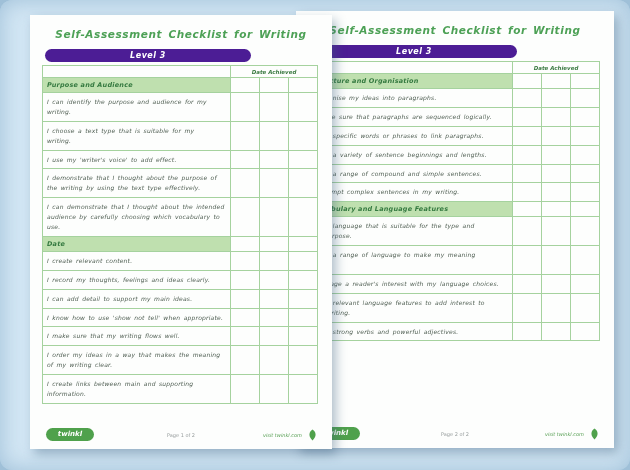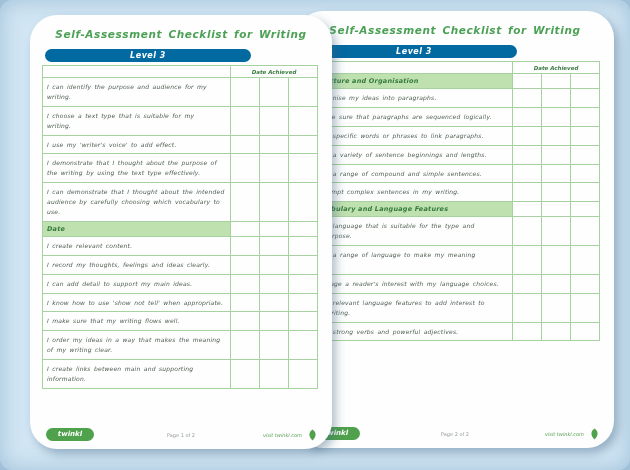--- a/index.html
+++ b/index.html
@@ -9,33 +9,32 @@
     font-family:"DejaVu Sans",sans-serif;
   }
   .canvas{
     position:absolute;inset:0;border-radius:12px;
     background:#d2e6f4;
     box-shadow:inset 0 0 22px rgba(110,155,190,.5);
   }
   .page{
     position:absolute;background:#fdfefd;overflow:hidden;
     box-shadow:4px 5px 10px rgba(60,95,125,.40);
-    border-radius:27px;
   }
   .page-left{left:30px;top:15px;width:302px;height:434px;z-index:2;}
   .page-right{left:296px;top:11px;width:318px;height:437px;z-index:1;}
 
   .sheet-title{
     margin-top:13px;text-align:center;
     color:#4da156;font-size:10.5px;font-weight:bold;font-style:italic;
     letter-spacing:.6px;word-spacing:2px;
   }
   .level-banner{
     margin:9px 0 3px 15px;width:206px;height:13px;
-    background:#0369a1;border-radius:7px;
+    background:#4c1d95;border-radius:7px;
     color:#ffffff;font-size:8px;font-style:italic;font-weight:bold;
     text-align:center;line-height:13px;letter-spacing:.5px;
   }
   table.sheet{
     border-collapse:collapse;margin-left:12px;width:calc(100% - 26px);
     table-layout:fixed;
   }
   table.sheet td{border:1px solid #a5d29e;vertical-align:top;}
   td.cell-empty{border:none;}
   td.cell-dah{
@@ -180,20 +179,26 @@
 <div class="page page-left">
   <div class="sheet-title">Self-Assessment Checklist for Writing</div>
   <div class="level-banner">Level 3</div>
   <table class="sheet">
       <tbody>
         <tr>
           <td class="cell-empty"></td>
           <td class="cell-dah" colspan="3">Date Achieved</td>
         </tr>
         <tr>
+          <td class="cell-sec">Purpose and Audience</td>
+          <td class="cell-date"></td>
+          <td class="cell-date"></td>
+          <td class="cell-date"></td>
+        </tr>
+        <tr>
           <td class="cell-stmt">I can identify the purpose and audience for my
 writing.</td>
           <td class="cell-date"></td>
           <td class="cell-date"></td>
           <td class="cell-date"></td>
         </tr>
         <tr>
           <td class="cell-stmt">I choose a text type that is suitable for my
 writing.</td>
           <td class="cell-date"></td>

